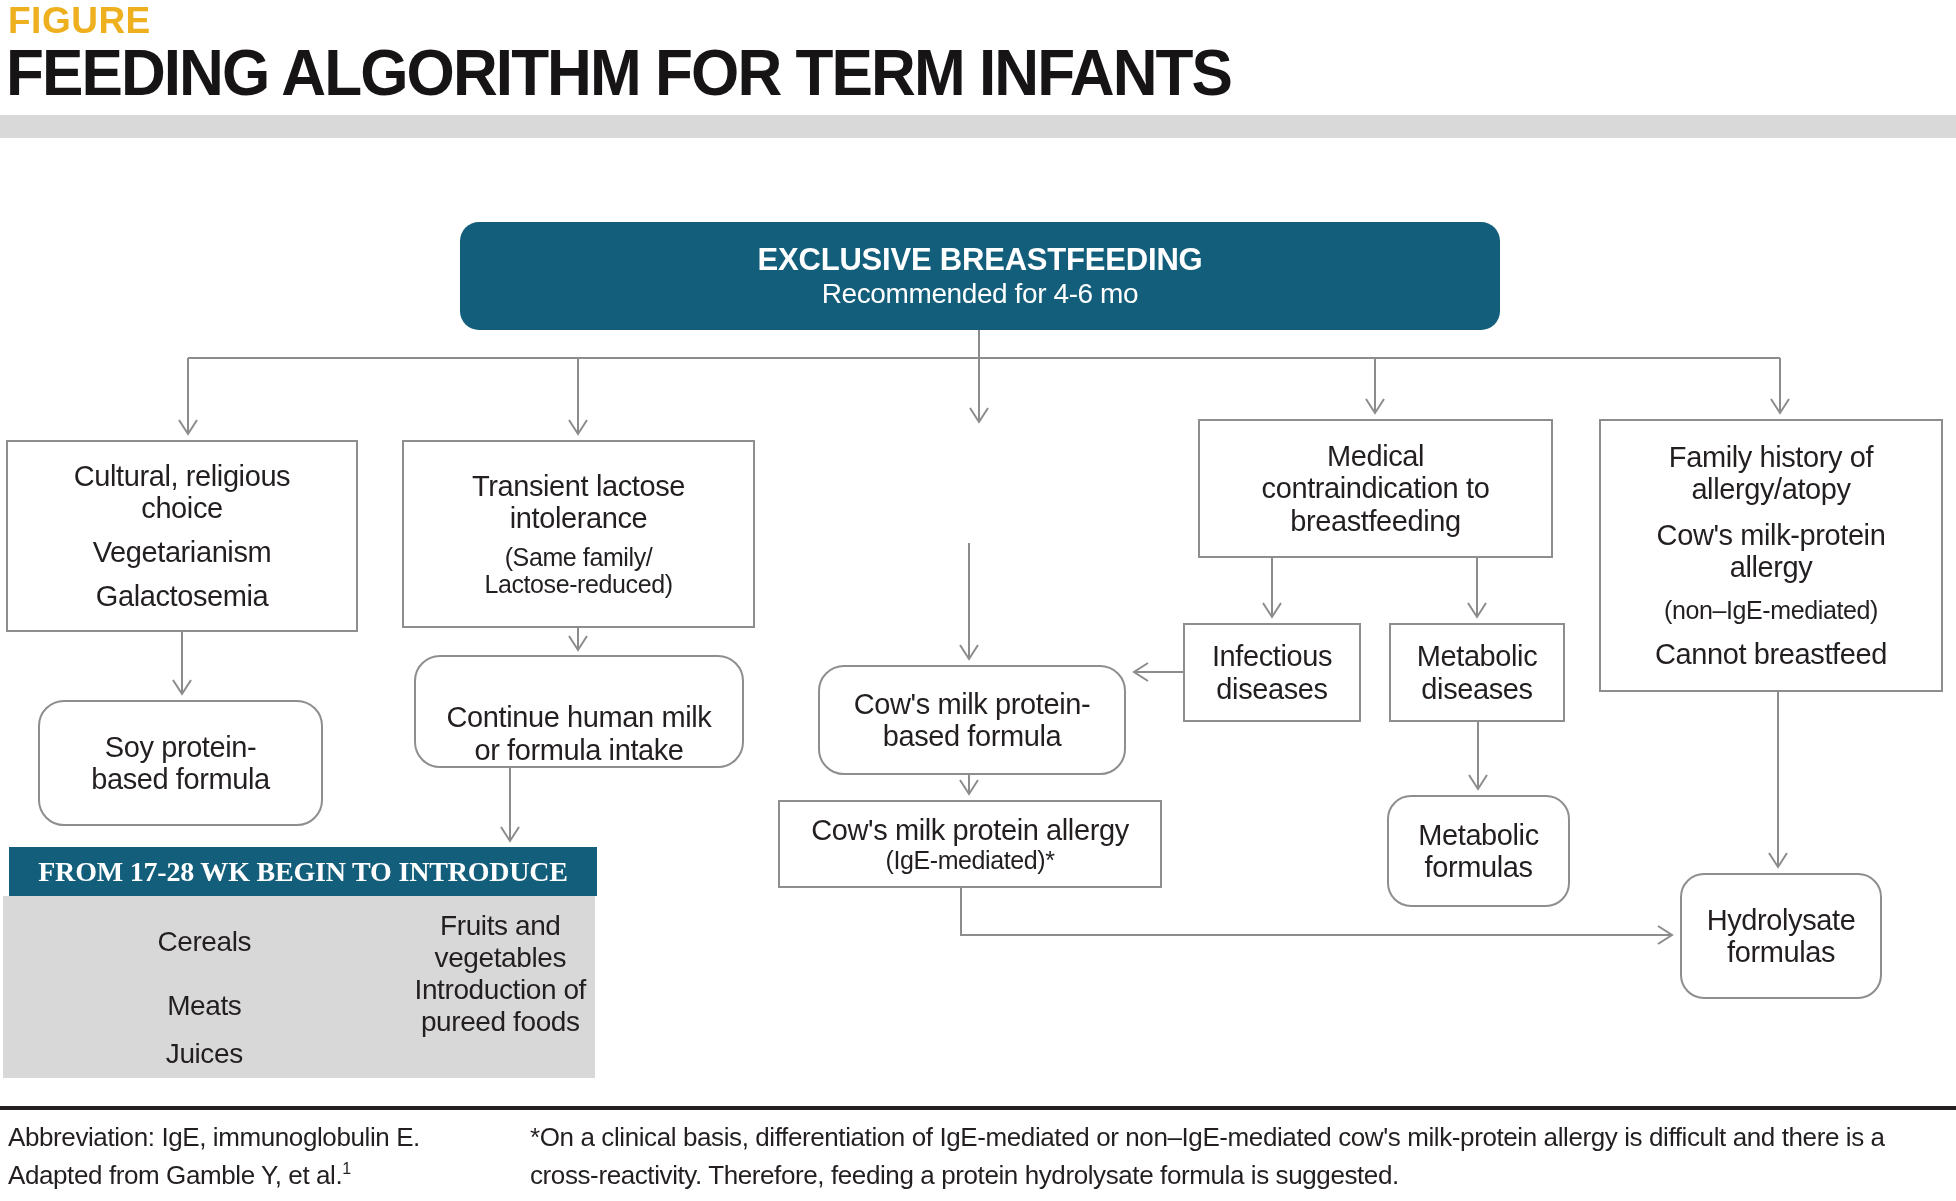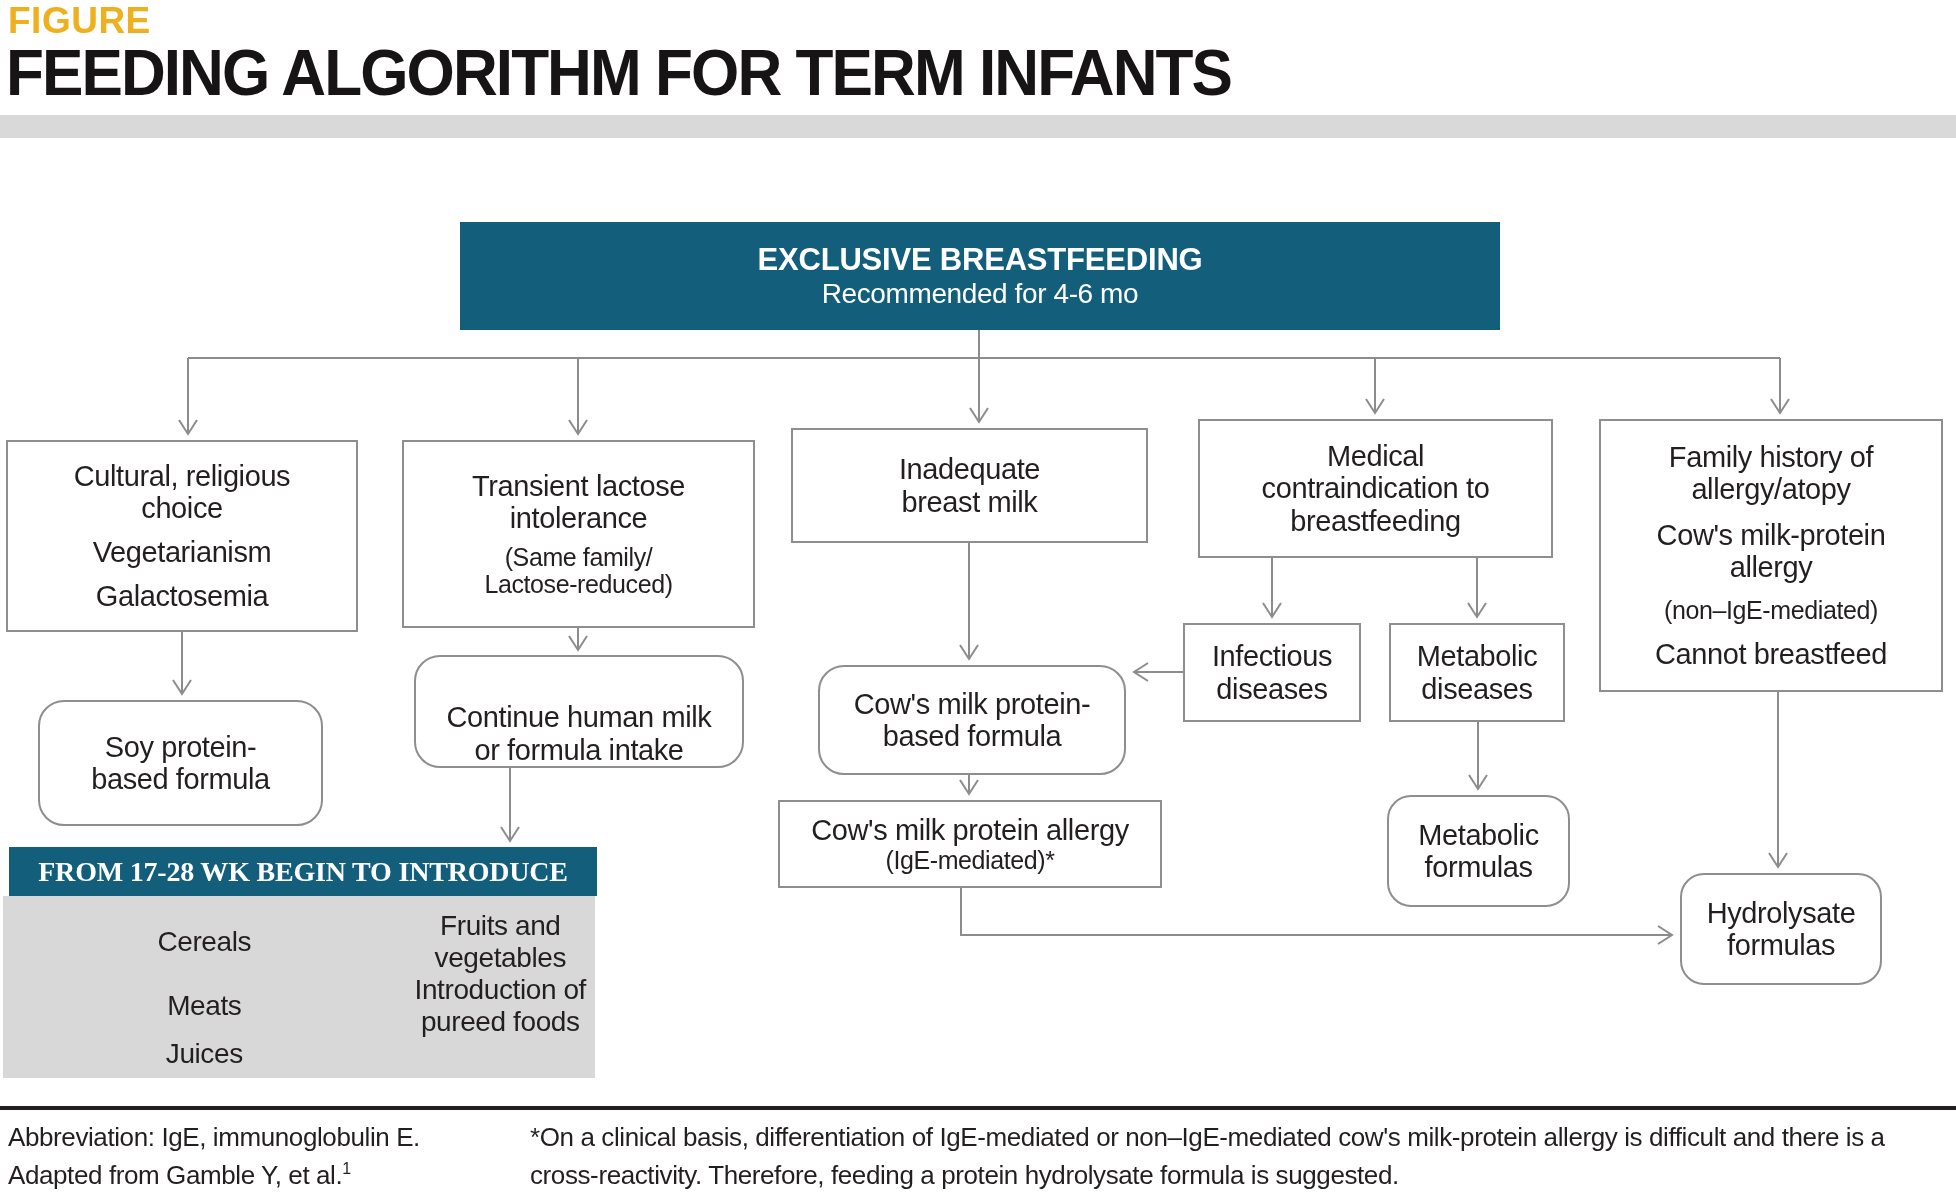--- a/index.html
+++ b/index.html
@@ -55,42 +55,38 @@
       <path d="M1477 558 V617" marker-end="url(#vee)"></path>
       <path d="M1478 722 V789" marker-end="url(#vee)"></path>
       <path d="M1778 692 V867" marker-end="url(#vee)"></path>
     </g>
   </svg>
 
   <div class="abs figure-label">FIGURE</div>
   <div class="abs main-title">FEEDING ALGORITHM FOR TERM INFANTS</div>
   <div class="abs title-bar"></div>
 
-  <div class="abs node teal" style="left:460px;top:222px;width:1040px;height:108px;">
+  <div class="abs node teal" style="left:460px;top:222px;width:1040px;height:108px;border-radius:19px;">
     <p class="root-title">EXCLUSIVE BREASTFEEDING</p>
     <p class="root-sub">Recommended for 4-6 mo</p>
   </div>
 
   <div class="abs node spread" style="left:6px;top:440px;width:352px;height:192px;">
     <p style="width:270px">Cultural, religious choice</p>
     <p>Vegetarianism</p>
     <p>Galactosemia</p>
   </div>
 
   <div class="abs node" style="left:402px;top:440px;width:353px;height:188px;">
     <p>Transient lactose</p>
     <p>intolerance</p>
     <p class="small" style="margin-top:10px">(Same family/</p>
     <p class="small">Lactose-reduced)</p>
   </div>
 
-  <div class="abs node" style="left:791px;top:428px;width:357px;height:115px;">
-    <p>Inadequate</p>
-    <p>breast milk</p>
-  </div>
 
   <div class="abs node" style="left:1198px;top:419px;width:355px;height:139px;">
     <p>Medical</p>
     <p>contraindication to</p>
     <p>breastfeeding</p>
   </div>
 
   <div class="abs node spread" style="left:1599px;top:419px;width:344px;height:273px;">
     <p><span>Family history of</span><br><span>allergy/atopy</span></p>
     <p><span>Cow's milk-protein</span><br><span>allergy</span></p>
@@ -126,21 +122,21 @@
   <div class="abs node" style="left:778px;top:800px;width:384px;height:88px;">
     <p>Cow's milk protein allergy</p>
     <p class="small">(IgE-mediated)*</p>
   </div>
 
   <div class="abs node rounded" style="left:1387px;top:795px;width:183px;height:112px;border-radius:24px;">
     <p>Metabolic</p>
     <p>formulas</p>
   </div>
 
-  <div class="abs node rounded" style="left:1680px;top:873px;width:202px;height:112px;border-radius:24px;">
+  <div class="abs node rounded" style="left:1680px;top:873px;width:202px;height:126px;border-radius:24px;">
     <p>Hydrolysate</p>
     <p>formulas</p>
   </div>
 
   <div class="abs intro-bar" style="left:9px;top:847px;width:588px;height:49px;font-family:Liberation Serif, serif;">
     <span>FROM 17-28 WK BEGIN TO INTRODUCE</span>
   </div>
   <div class="abs intro-panel" style="left:3px;top:896px;width:592px;height:182px;">
     <div>Cereals</div>
     <div>Fruits and vegetables</div>

